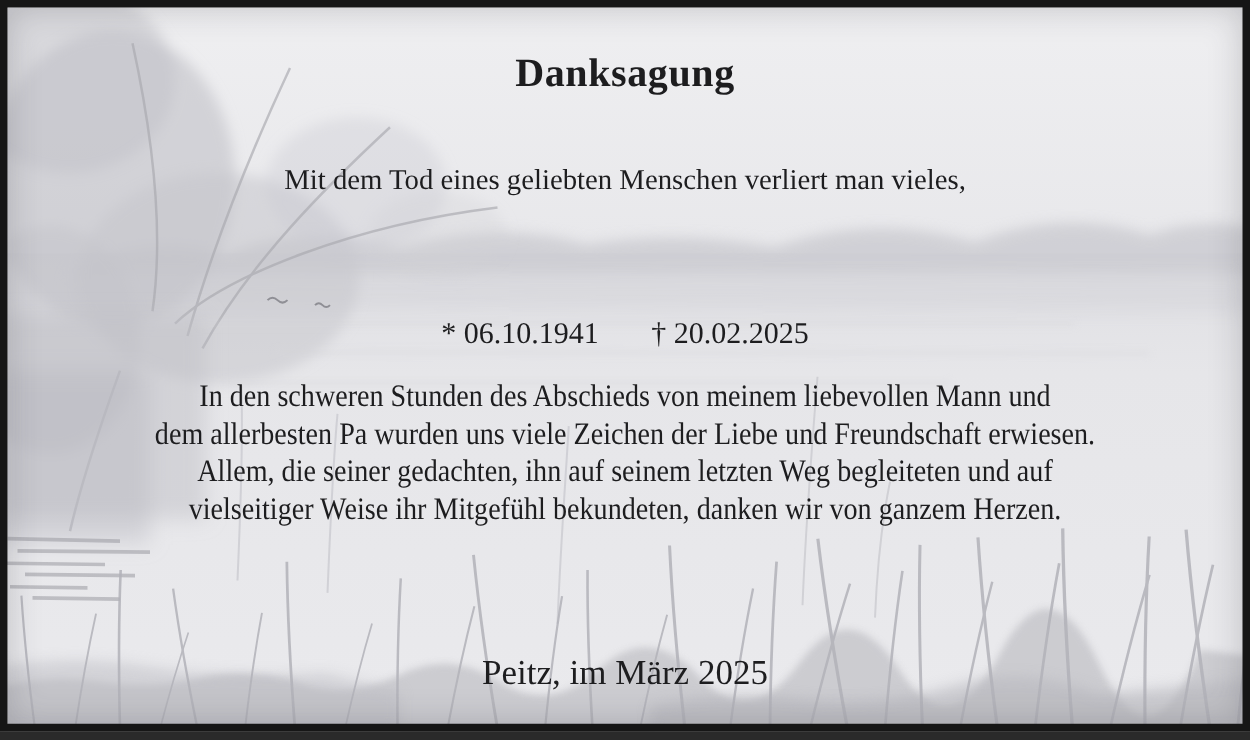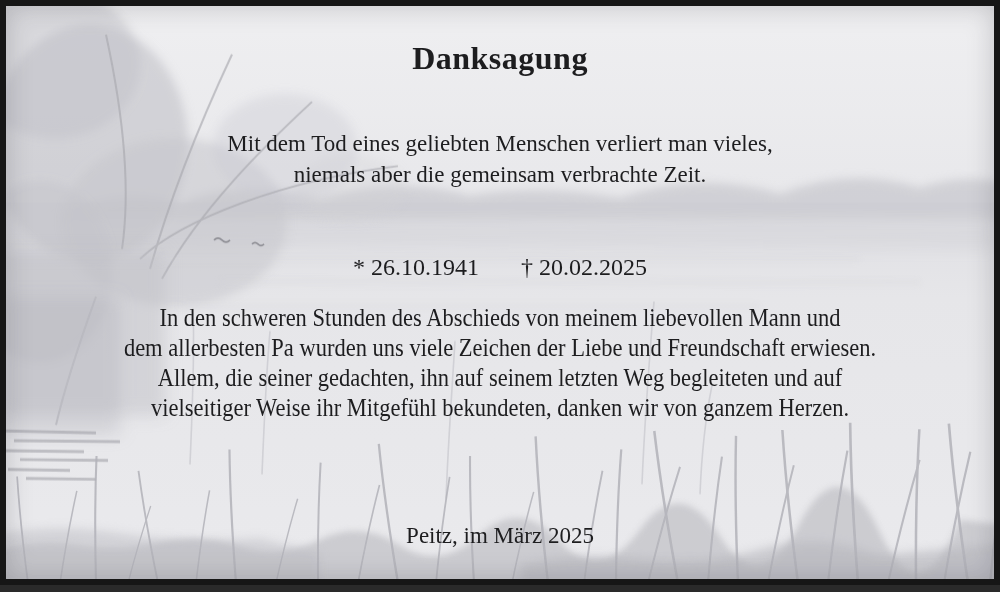--- a/index.html
+++ b/index.html
@@ -44,21 +44,21 @@
     position:absolute;top:303px;left:0;right:0;
     font-size:25px;line-height:30px;
     transform:scaleX(.9);transform-origin:50% 0;
   }
   .signature{
     position:absolute;top:461px;left:0;right:0;
     font-size:24px;font-weight:bold;letter-spacing:.5px;
   }
   .place-date{
     position:absolute;top:523px;left:0;right:0;
-    font-size:23px;
+    font-size:28px;
   }
 </style>
 </head>
 <body>
 
 <div class="stage">
 
   <svg class="photo" viewBox="0 0 1000 592" preserveAspectRatio="none" aria-hidden="true">
     <defs>
       <linearGradient id="sky" x1="0" y1="0" x2="0" y2="1">
@@ -175,27 +175,26 @@
       <use href="#blade" transform="translate(968 590) rotate(-11) scale(1.2)"></use>
       <use href="#blade" transform="translate(990 590) rotate(3) scale(1.05)"></use>
     </g>
   </svg>
 
   <div class="overlay">
     <div class="notice-title">Danksagung</div>
 
     <div class="intro">
       <div>Mit dem Tod eines geliebten Menschen verliert man vieles,</div>
-      <div>niemals aber die gemeinsam verbrachte Zeit.</div>
     </div>
 
 
     <div class="life-dates">
       <span>*</span>
-      <span>26.10.1941</span>
+      <span>06.10.1941</span>
       <span class="gap"></span>
       <span>†</span>
       <span>20.02.2025</span>
     </div>
 
     <div class="body-text">
       <div>In den schweren Stunden des Abschieds von meinem liebevollen Mann und</div>
       <div>dem allerbesten Pa wurden uns viele Zeichen der Liebe und Freundschaft erwiesen.</div>
       <div>Allem, die seiner gedachten, ihn auf seinem letzten Weg begleiteten und auf</div>
       <div>vielseitiger Weise ihr Mitgefühl bekundeten, danken wir von ganzem Herzen.</div>

